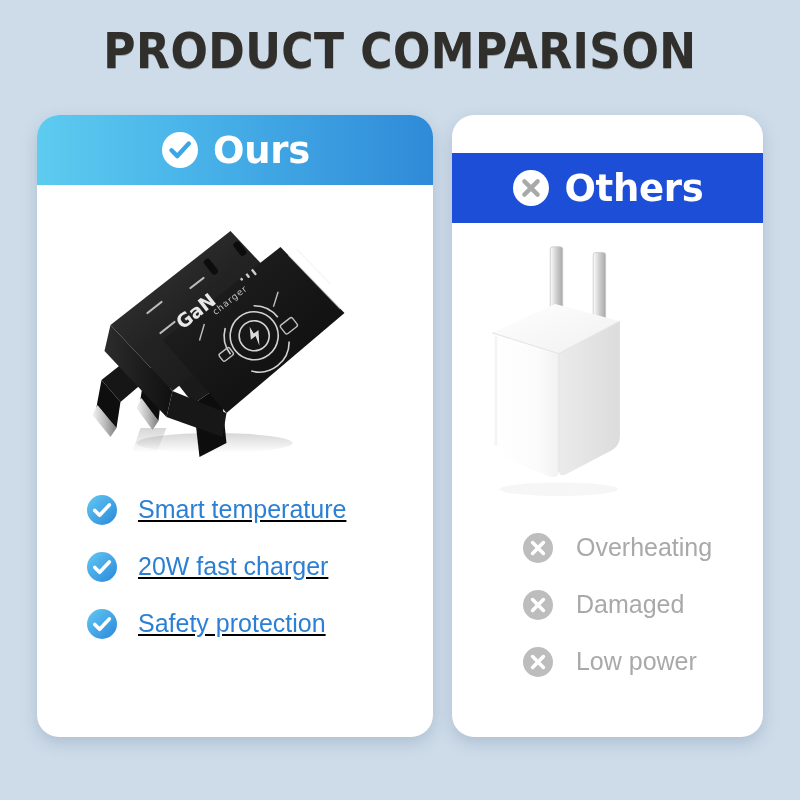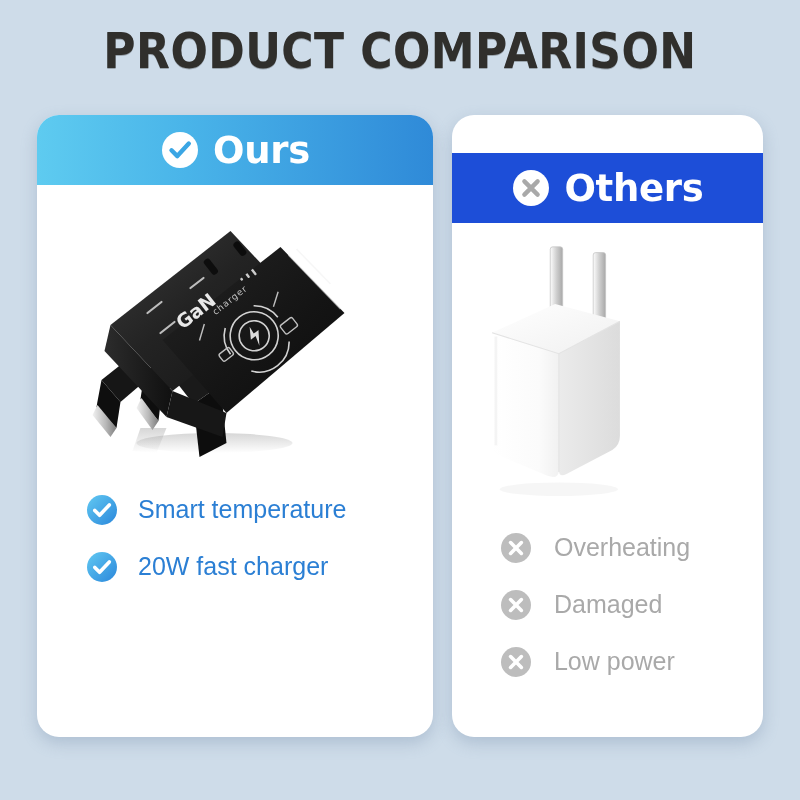--- a/index.html
+++ b/index.html
@@ -97,22 +97,22 @@
     padding: 4px 0 0 0;
     display: flex;
     flex-direction: column;
   }
   .feature-row {
     display: flex;
     align-items: center;
     height: 57px;
     flex: 0 0 57px;
   }
-  .list-ours .feature-row   { padding-left: 49px; gap: 20px; }
-  .list-others .feature-row { padding-left: 48px; gap: 22px; }
+  .list-ours .feature-row   { padding-left: 49px; gap: 20px; text-decoration: underline; }
+  .list-others .feature-row { padding-left: 70px; gap: 22px; }
 
   .row-icon { width: 32px; height: 32px; flex: 0 0 32px; display:block; }
   .row-label {
     font-size: 25px;
     line-height: 1;
     white-space: nowrap;
   }
   .list-ours .row-label   { color: #2b7fd4; font-weight: 400; }
   .list-others .row-label { color: #a9a9a9; font-weight: 400; }
 </style>
@@ -244,20 +244,27 @@
         </svg>
         <span class="row-label">Smart temperature</span>
       </div>
       <div class="feature-row">
         <svg class="row-icon" viewBox="0 0 32 32">
           <circle cx="16" cy="16" r="15" fill="url(#ck1)"></circle>
           <path d="M8.8 16.4 L13.6 21.3 L23.3 10.9" fill="none" stroke="#ffffff" stroke-width="3.6" stroke-linecap="round" stroke-linejoin="round"></path>
         </svg>
         <span class="row-label">20W fast charger</span>
       </div>
+      <div class="feature-row">
+        <svg class="row-icon" viewBox="0 0 32 32">
+          <circle cx="16" cy="16" r="15" fill="url(#ck1)"></circle>
+          <path d="M8.8 16.4 L13.6 21.3 L23.3 10.9" fill="none" stroke="#ffffff" stroke-width="3.6" stroke-linecap="round" stroke-linejoin="round"></path>
+        </svg>
+        <span class="row-label">Safety protection</span>
+      </div>
     </div>
   </div>
 
   <div class="card card-others">
 
     <div class="card-header header-others">
       <svg class="header-icon" viewBox="0 0 40 40">
         <circle cx="20" cy="20" r="18" fill="#ffffff"></circle>
         <path d="M13.4 13.4 L26.6 26.6 M26.6 13.4 L13.4 26.6" fill="none" stroke="#a9a9a9" stroke-width="4.4" stroke-linecap="round"></path>
       </svg>

